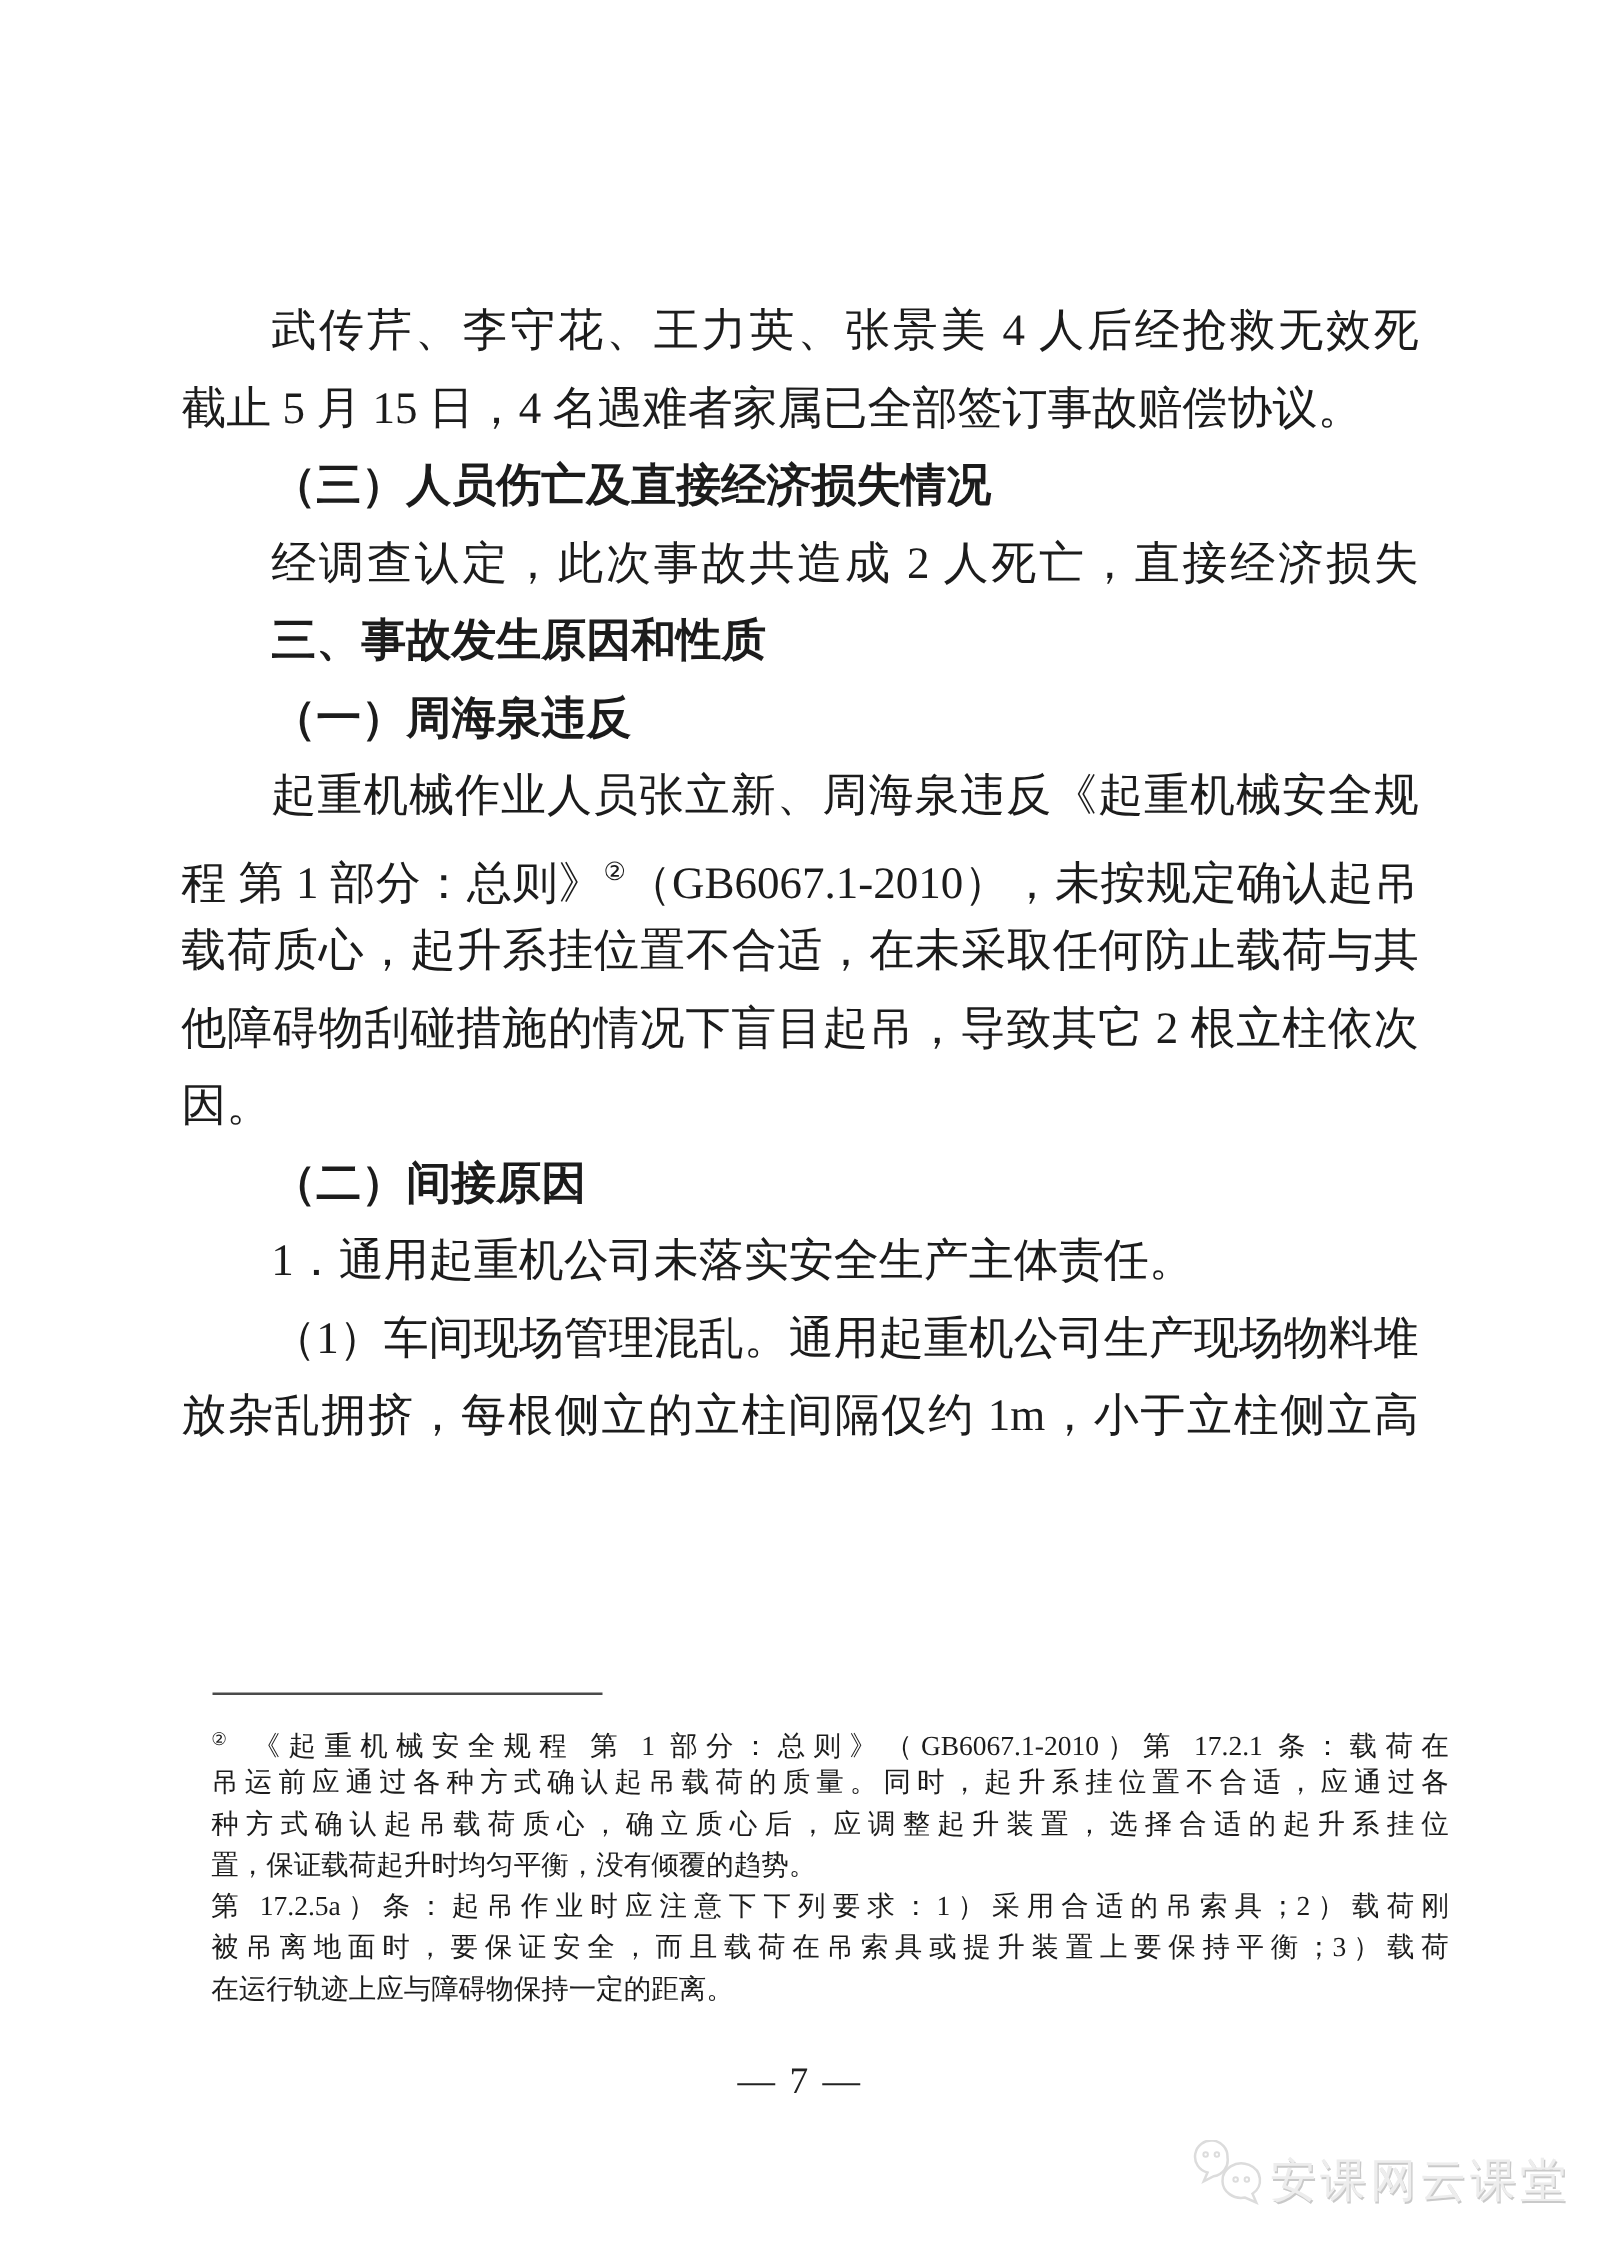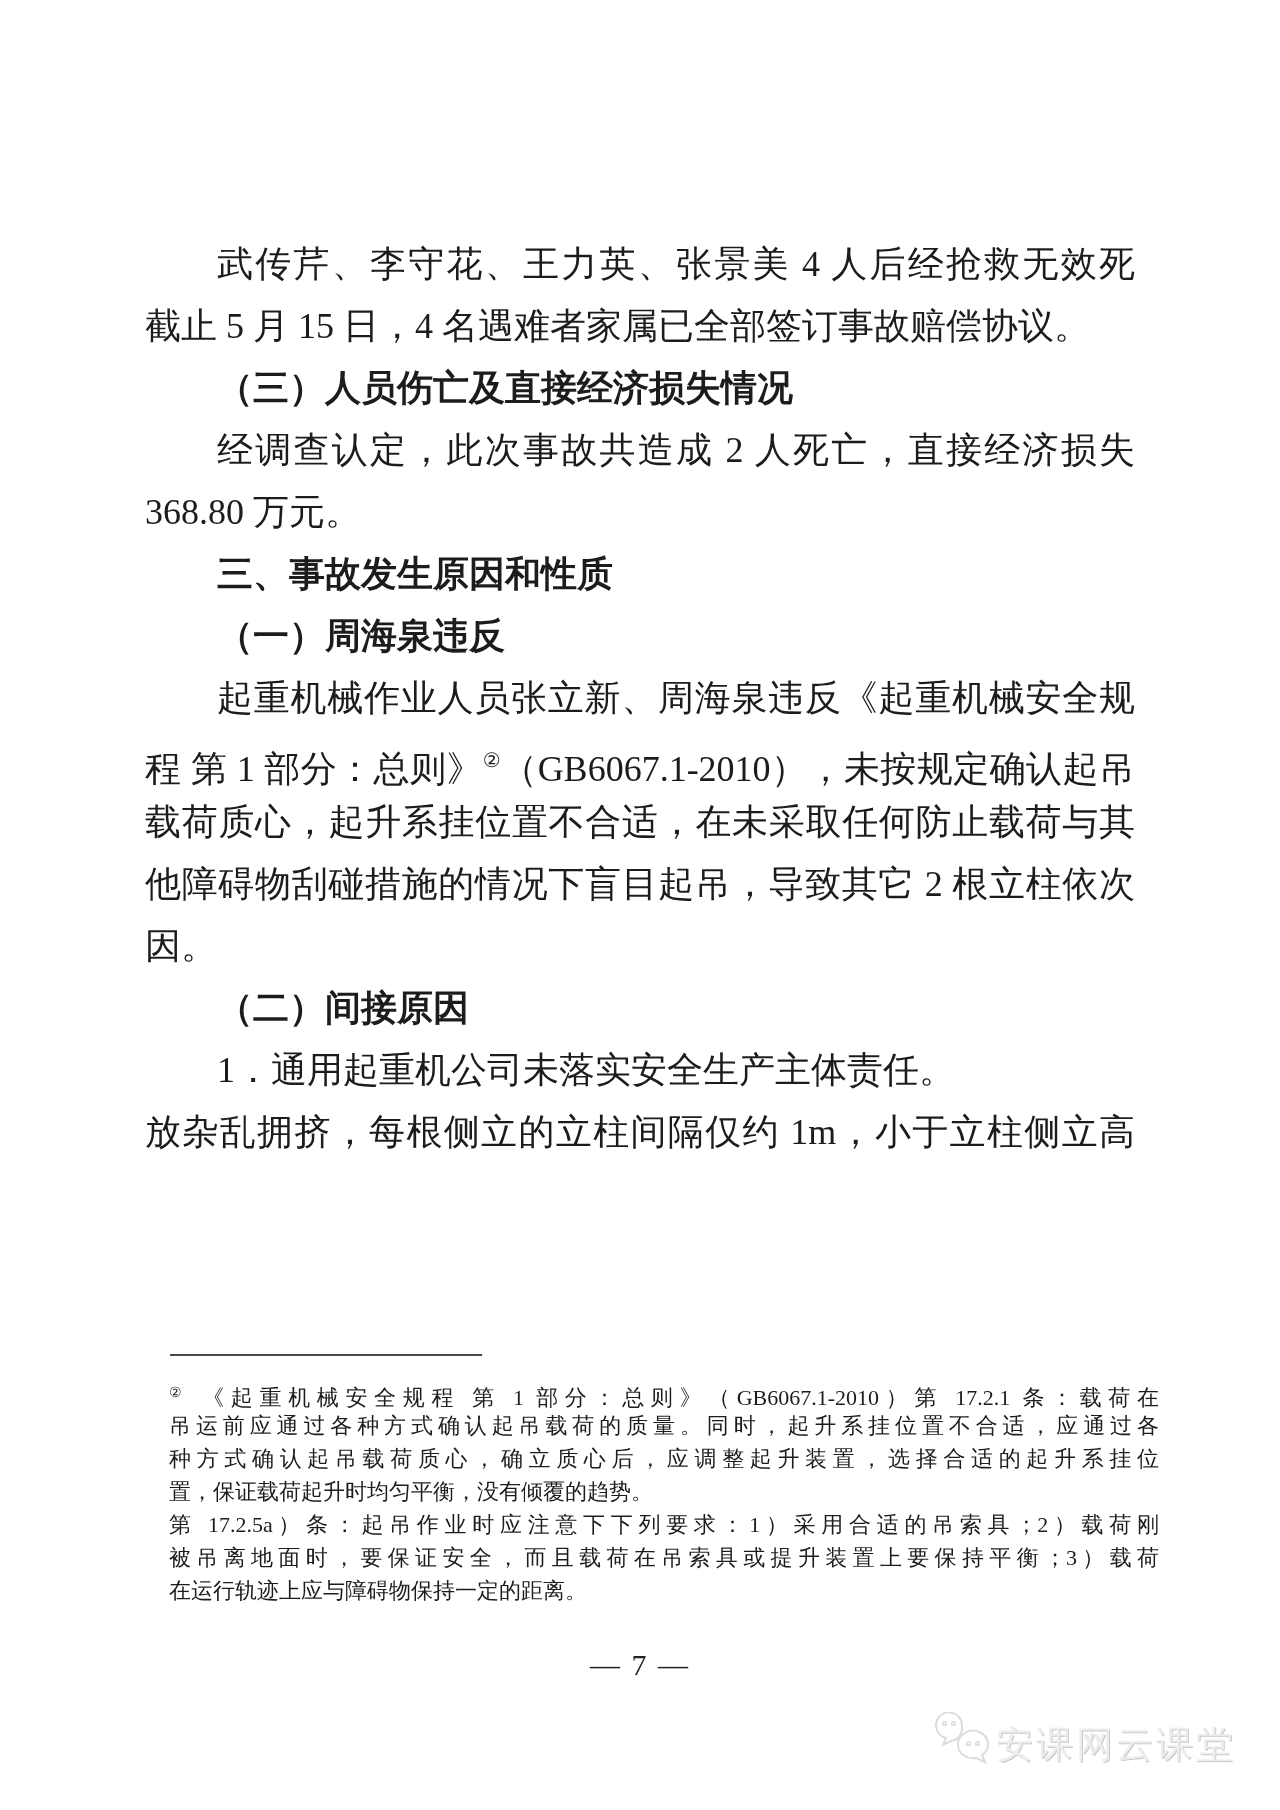--- a/index.html
+++ b/index.html
@@ -73,21 +73,21 @@
     left:0;
     right:0;
     top:1648px;
     text-align:center;
     font-size:30px;
     letter-spacing:2px;
     color:#222;
   }
   .watermark{
     position:absolute;
-    right:44px;
+    right:24px;
     top:1712px;
     display:flex;
     align-items:center;
     color:#ededed;
     text-shadow:1px 1px 0 #c9c9c9;
     font-size:37px;
     font-family:"Liberation Sans","DejaVu Sans",sans-serif;
     letter-spacing:3px;
   }
   .wm-icon{ flex:0 0 auto; }
@@ -95,30 +95,30 @@
 </head>
 <body>
 
 <div class="page">
 
   <div class="body-text">
     <div class="line indent just">武传芹、李守花、王力英、张景美 4 人后经抢救无效死亡。</div>
     <div class="line">截止 5 月 15 日，4 名遇难者家属已全部签订事故赔偿协议。</div>
     <div class="line indent heading">（三）人员伤亡及直接经济损失情况</div>
     <div class="line indent just">经调查认定，此次事故共造成 2 人死亡，直接经济损失</div>
-    <div class="line">368.80 万元。</div>
     <div class="line indent heading">三、事故发生原因和性质</div>
     <div class="line indent heading">（一）周海泉违反</div>
     <div class="line indent just">起重机械作业人员张立新、周海泉违反《起重机械安全规</div>
     <div class="line just"><span>程 第 1 部分：总则》</span><span class="sup-body">②</span><span>（GB6067.1-2010），未按规定确认起吊</span></div>
     <div class="line just">载荷质心，起升系挂位置不合适，在未采取任何防止载荷与其</div>
     <div class="line just">他障碍物刮碰措施的情况下盲目起吊，导致其它 2 根立柱依次</div>
     <div class="line">因。</div>
     <div class="line indent heading">（二）间接原因</div>
     <div class="line indent">1．通用起重机公司未落实安全生产主体责任。</div>
+    <div class="line indent just">（1）车间现场管理混乱。通用起重机公司生产现场物料堆</div>
     <div class="line just">放杂乱拥挤，每根侧立的立柱间隔仅约 1m，小于立柱侧立高度</div>
   </div>
 
   <div class="fn-sep"></div>
 
   <div class="footnotes">
     <div class="fline fjust"><span class="sup-fn">②</span><span>《起重机械安全规程 第 1 部分：总则》（GB6067.1-2010）第 17.2.1 条：载荷在</span></div>
     <div class="fline fjust">吊运前应通过各种方式确认起吊载荷的质量。同时，起升系挂位置不合适，应通过各</div>
     <div class="fline fjust">种方式确认起吊载荷质心，确立质心后，应调整起升装置，选择合适的起升系挂位</div>
     <div class="fline">置，保证载荷起升时均匀平衡，没有倾覆的趋势。</div>

